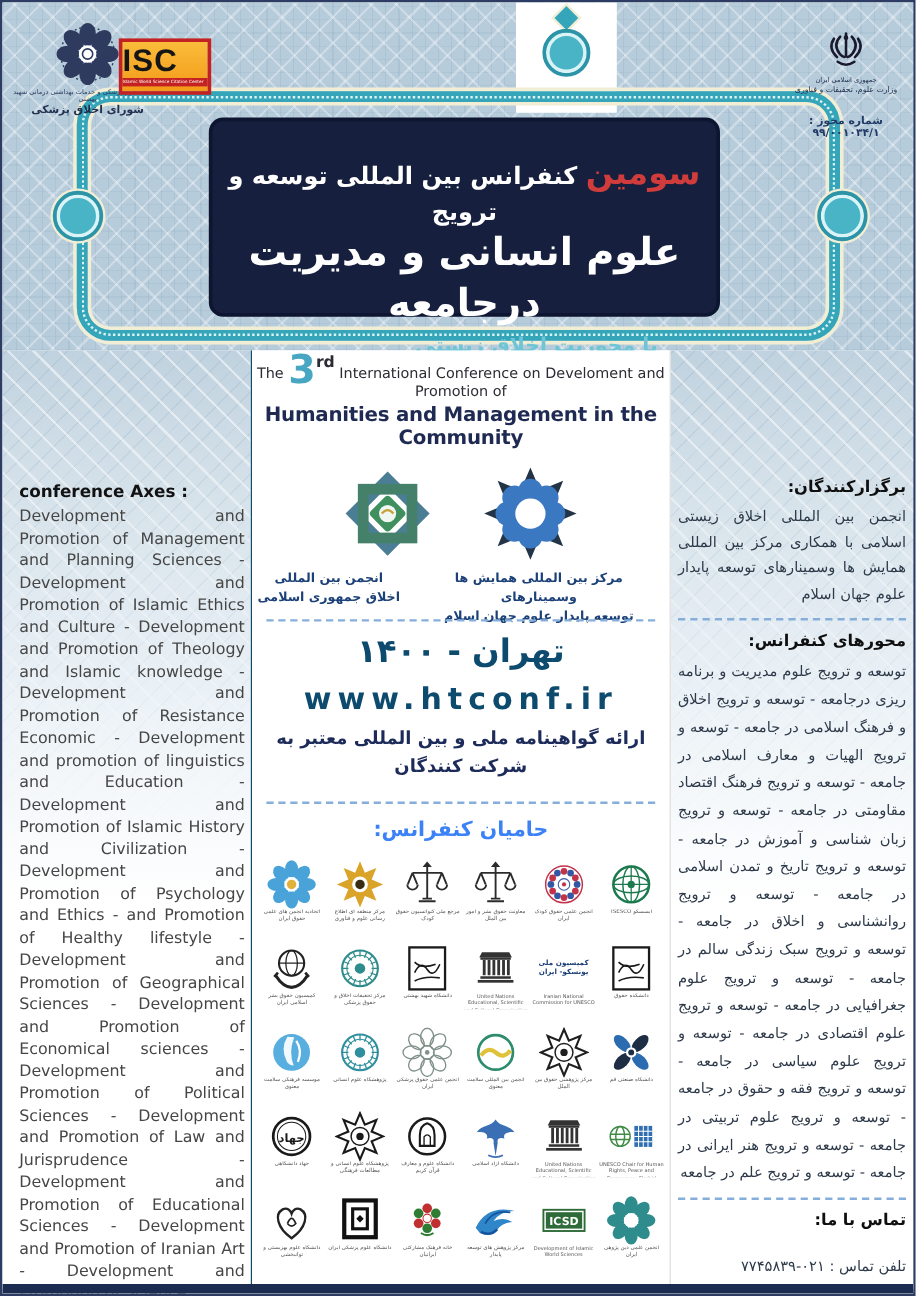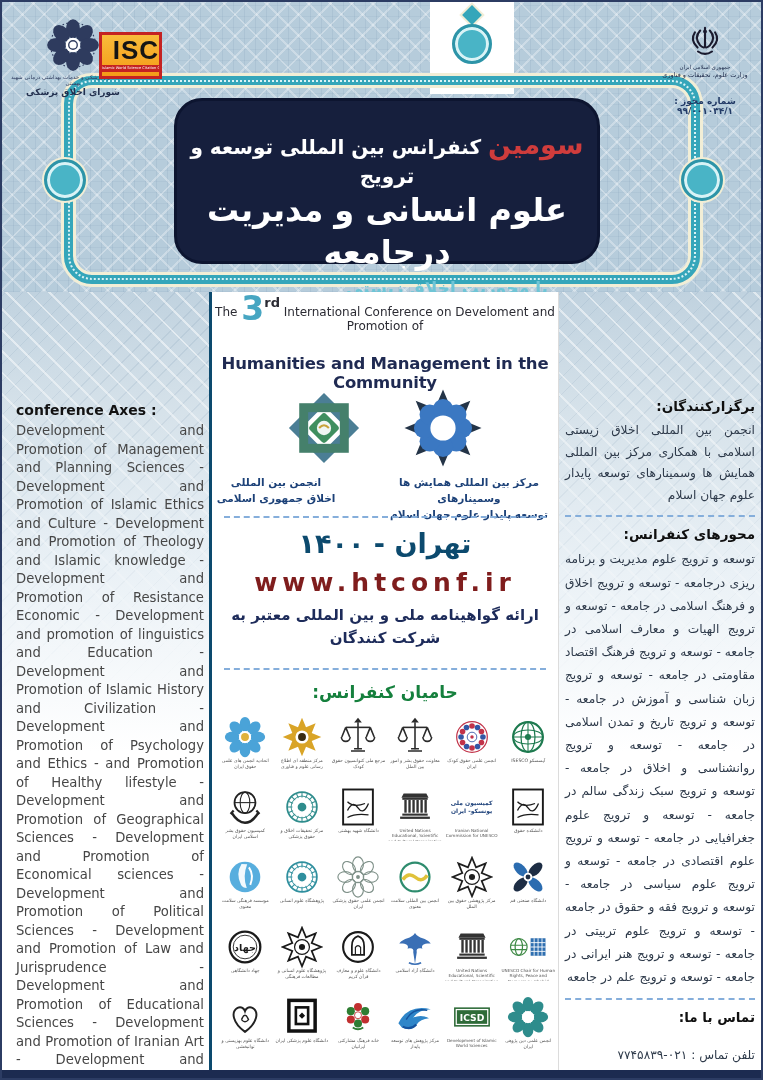--- a/index.html
+++ b/index.html
@@ -23,34 +23,34 @@
   .medallion .dia{position:absolute;left:17px;top:0;width:14px;height:14px;background:#35a6ba;
     transform:rotate(45deg);box-shadow:0 0 0 2px #f2eed6;}
   .medallion .cir{position:absolute;left:4px;top:16px;width:40px;height:40px;border-radius:50%;
     background:#49b4c6;border:3px solid #2d94a8;box-shadow:inset 0 0 0 3px #d9f3f6;}
   .knob{position:absolute;width:42px;height:42px;border-radius:50%;background:#49b4c6;
     border:3px solid #2d94a8;box-shadow:inset 0 0 0 3px #d9f3f6, 0 0 0 2px #f2eed6;}
   .knob.l{left:42px;top:157px;} .knob.r{left:679px;top:157px;}
 
   
   .banner{position:absolute;left:172px;top:96px;width:426px;height:166px;background:#161f3d;
-    border-radius:28px;border:3px solid #0d1530;color:#fff;text-align:center;direction:rtl;
+    border-radius:12px;border:3px solid #0d1530;color:#fff;text-align:center;direction:rtl;
     padding-top:26px;}
   .banner .l1{font-size:20px;font-weight:bold;line-height:1.35;}
   .banner .l1 .hl{color:#d03c3c;font-size:27px;}
   .banner .l2{font-size:32px;font-weight:bold;line-height:1.3;letter-spacing:-1px;}
   .banner .l3{font-size:17px;font-weight:bold;color:#6fc5d6;margin-top:4px;margin-left:120px;}
 
   
   .seal-block{position:absolute;left:6px;top:16px;width:130px;text-align:center;}
   .seal-logo{width:54px;height:54px;margin:0 auto;}
   .seal-cap1{font-size:5.5px;color:#2e3b5e;margin-top:2px;direction:rtl;}
   .seal-cap2{font-size:9px;font-weight:bold;color:#23304f;direction:rtl;margin-top:1px;}
-  .isc{position:absolute;left:97px;top:30px;width:63px;height:47px;border:3px solid #c42222;
-    background:linear-gradient(#f9bc3a,#f49a18);text-align:right;}
+  .isc{position:absolute;left:97px;top:30px;width:77px;height:47px;border:3px solid #c42222;
+    background:linear-gradient(#f9bc3a,#f49a18);text-align:left;}
   .isc .t{font-size:26px;font-weight:bold;color:#151515;line-height:30px;letter-spacing:1px;
     font-family:"Liberation Sans",sans-serif;}
   .isc .s{background:#c42222;color:#fff;font-size:3.6px;line-height:7px;white-space:nowrap;overflow:hidden;}
   .gov-block{position:absolute;left:648px;top:16px;width:110px;text-align:center;}
   .gov-emblem{width:42px;height:46px;margin:0 auto;}
   .gov-l1{font-size:5.5px;color:#23304f;direction:rtl;}
   .gov-l2{font-size:6.5px;color:#23304f;direction:rtl;margin-top:1px;}
   .gov-l3{font-size:9px;font-weight:bold;color:#223a66;direction:rtl;margin-top:17px;}
 
   
@@ -58,44 +58,44 @@
     linear-gradient(180deg,#c0d2df 0px,#d6e2ea 120px,#eaf1f6 280px,#ffffff 460px);}
   .side-bg:before{content:"";position:absolute;inset:0;background-image:
       repeating-linear-gradient(45deg, rgba(255,255,255,.5) 0 2px, transparent 2px 15px),
       repeating-linear-gradient(-45deg, rgba(124,152,178,.16) 0 1px, transparent 1px 12px);
     -webkit-mask-image:linear-gradient(#000 60px,transparent 420px);
     mask-image:linear-gradient(#000 60px,transparent 420px);}
   .side-bg.left{left:0;width:207px;} .side-bg.right{left:557px;width:206px;}
 
   
   .card{position:absolute;left:207px;top:290px;width:350px;height:782px;background:#fff;
-    border-left:3px solid #0c4a6e;border-right:1px solid #dcdcdc;}
+    border-left:1px solid #0c4a6e;border-right:1px solid #dcdcdc;}
   .title-block{position:absolute;left:0;top:12px;width:100%;text-align:center;color:#22283f;}
   .tl1{font-size:12px;color:#2b2b33;}
   .tl1 .big3{font-size:33px;font-weight:bold;color:#47a6c2;line-height:0;position:relative;top:4px;}
   .tl1 .ord{font-size:13px;font-weight:bold;color:#2b2b33;position:relative;top:-9px;}
-  .tl2{font-size:16.5px;font-weight:bold;color:#1f2a52;margin-top:21px;letter-spacing:-0.2px;}
+  .tl2{font-size:16.5px;font-weight:bold;color:#1f2a52;margin-top:3px;letter-spacing:-0.2px;}
   .tl3{font-size:12.5px;color:#2b2f45;margin-top:2px;text-align:right;padding-right:16px;}
   .org-logos{position:absolute;top:94px;left:0;width:100%;display:flex;justify-content:center;
     align-items:center;gap:38px;}
   .org-logo-a{width:78px;height:78px;} .org-logo-b{width:84px;height:84px;}
-  .org-caps{position:absolute;top:183px;left:0;width:100%;display:flex;justify-content:space-between;}
+  .org-caps{position:absolute;top:183px;left:0;width:100%;display:flex;justify-content:flex-start;gap:22px;}
   .org-cap{font-size:10.5px;font-weight:bold;color:#1c4178;direction:rtl;text-align:center;line-height:1.5;}
   .org-cap.a{width:128px;} .org-cap.b{width:178px;}
   .dash{border-top:2px dashed #85aedb;height:0;}
   .card .dash1{position:absolute;left:12px;right:12px;top:224px;}
   .card .dash2{position:absolute;left:12px;right:12px;top:376px;}
   .tehran{position:absolute;top:236px;left:0;width:100%;text-align:center;direction:rtl;
     font-size:27px;font-weight:bold;color:#0c4a6e;}
   .url{position:absolute;top:276px;left:0;width:100%;text-align:center;font-size:25px;
-    font-weight:bold;color:#7f1d1d;letter-spacing:5px;text-decoration:none;}
+    font-weight:bold;color:#0c4a6e;letter-spacing:5px;text-decoration:none;}
   .cert{position:absolute;top:312px;left:0;width:100%;text-align:center;direction:rtl;
     font-size:15px;font-weight:bold;color:#1d2b5a;line-height:1.5;}
   .sponsors-h{position:absolute;top:390px;left:0;width:100%;text-align:center;direction:rtl;
-    font-size:17px;font-weight:bold;color:#15803d;}
+    font-size:17px;font-weight:bold;color:#3b82f6;}
   .sgrid{position:absolute;top:422px;left:5px;width:340px;display:flex;flex-wrap:wrap;}
   .scell{width:56.6px;height:70px;text-align:center;overflow:hidden;}
   .slogo{width:42px;height:42px;margin:2px auto 0;}
   .slogo.txt{display:flex;align-items:center;justify-content:center;font-size:6px;font-weight:bold;
     color:#1b3f78;direction:rtl;line-height:1.4;}
   .scap{font-size:4.6px;color:#555;line-height:1.25;max-height:13px;overflow:hidden;padding:0 1px;direction:rtl;}
   .scap.en{direction:ltr;font-size:4.2px;}
 
   
   .colL{position:absolute;left:14px;top:290px;width:188px;padding-top:110px;color:#464646;}

